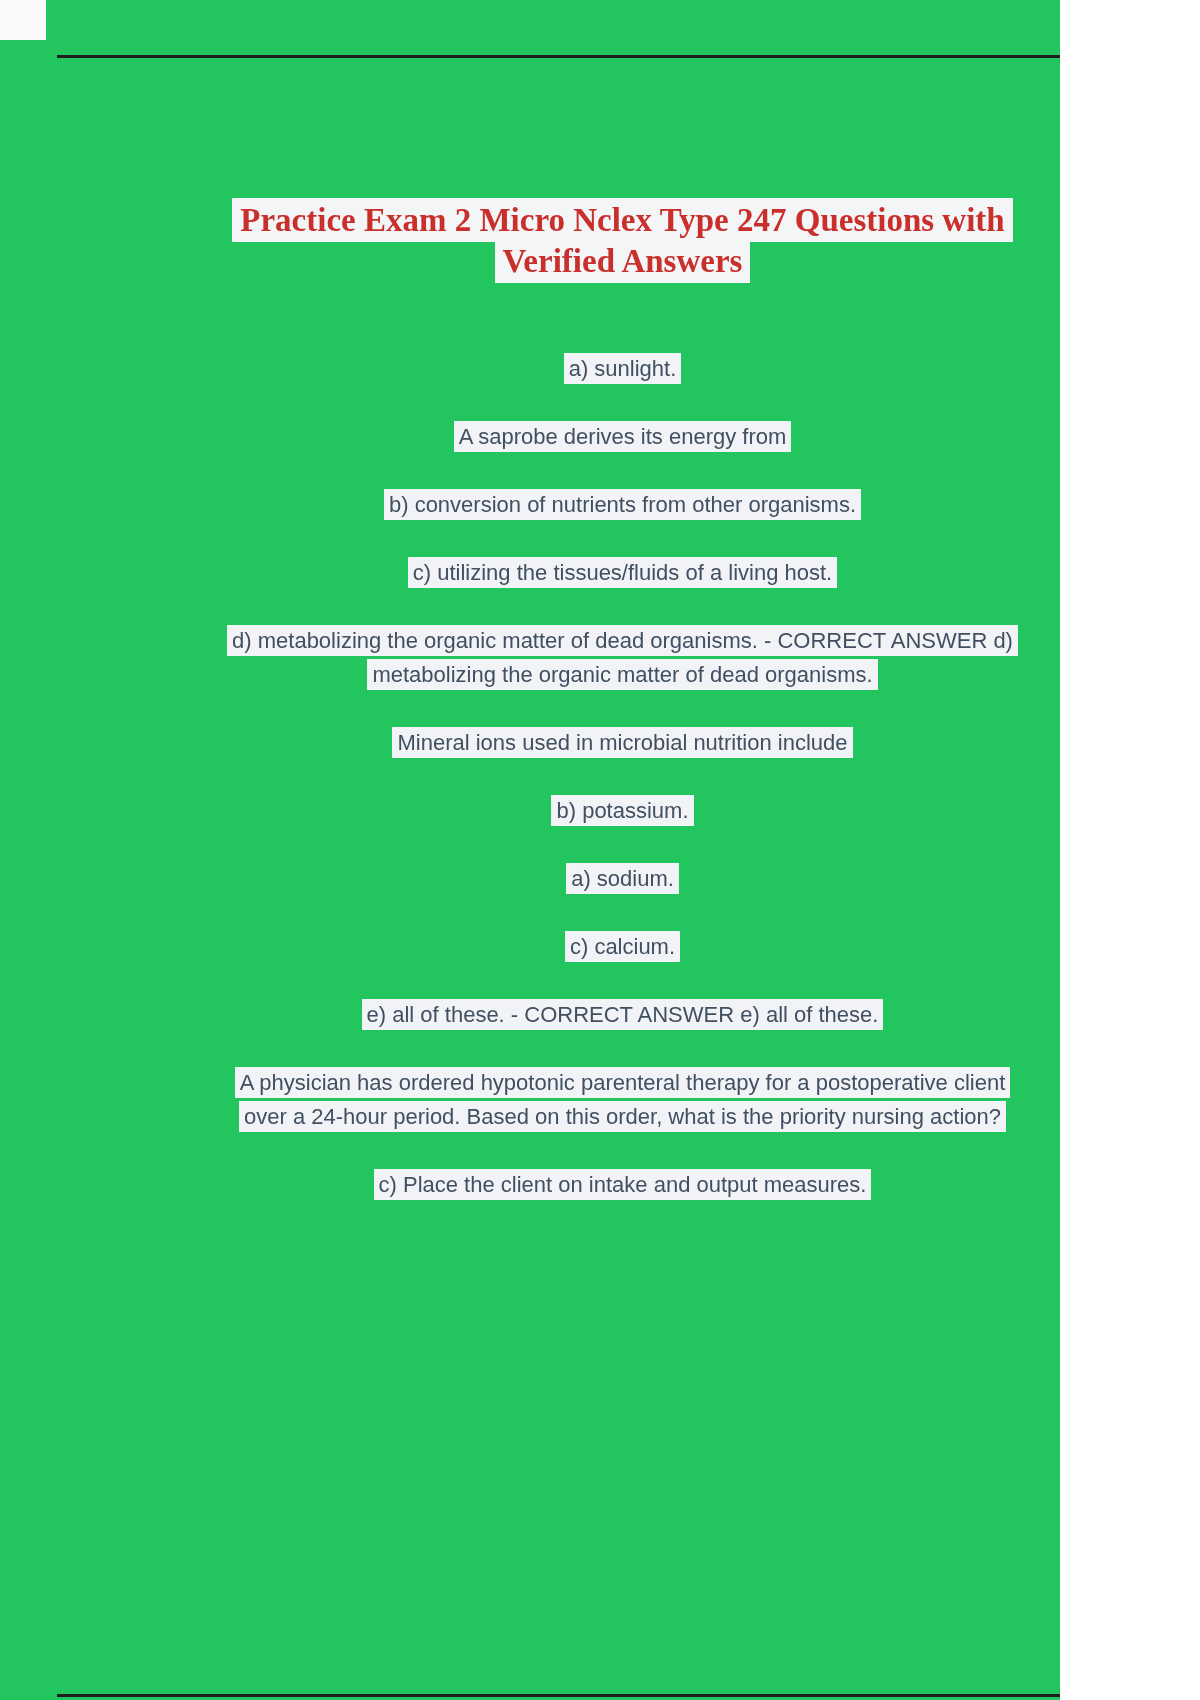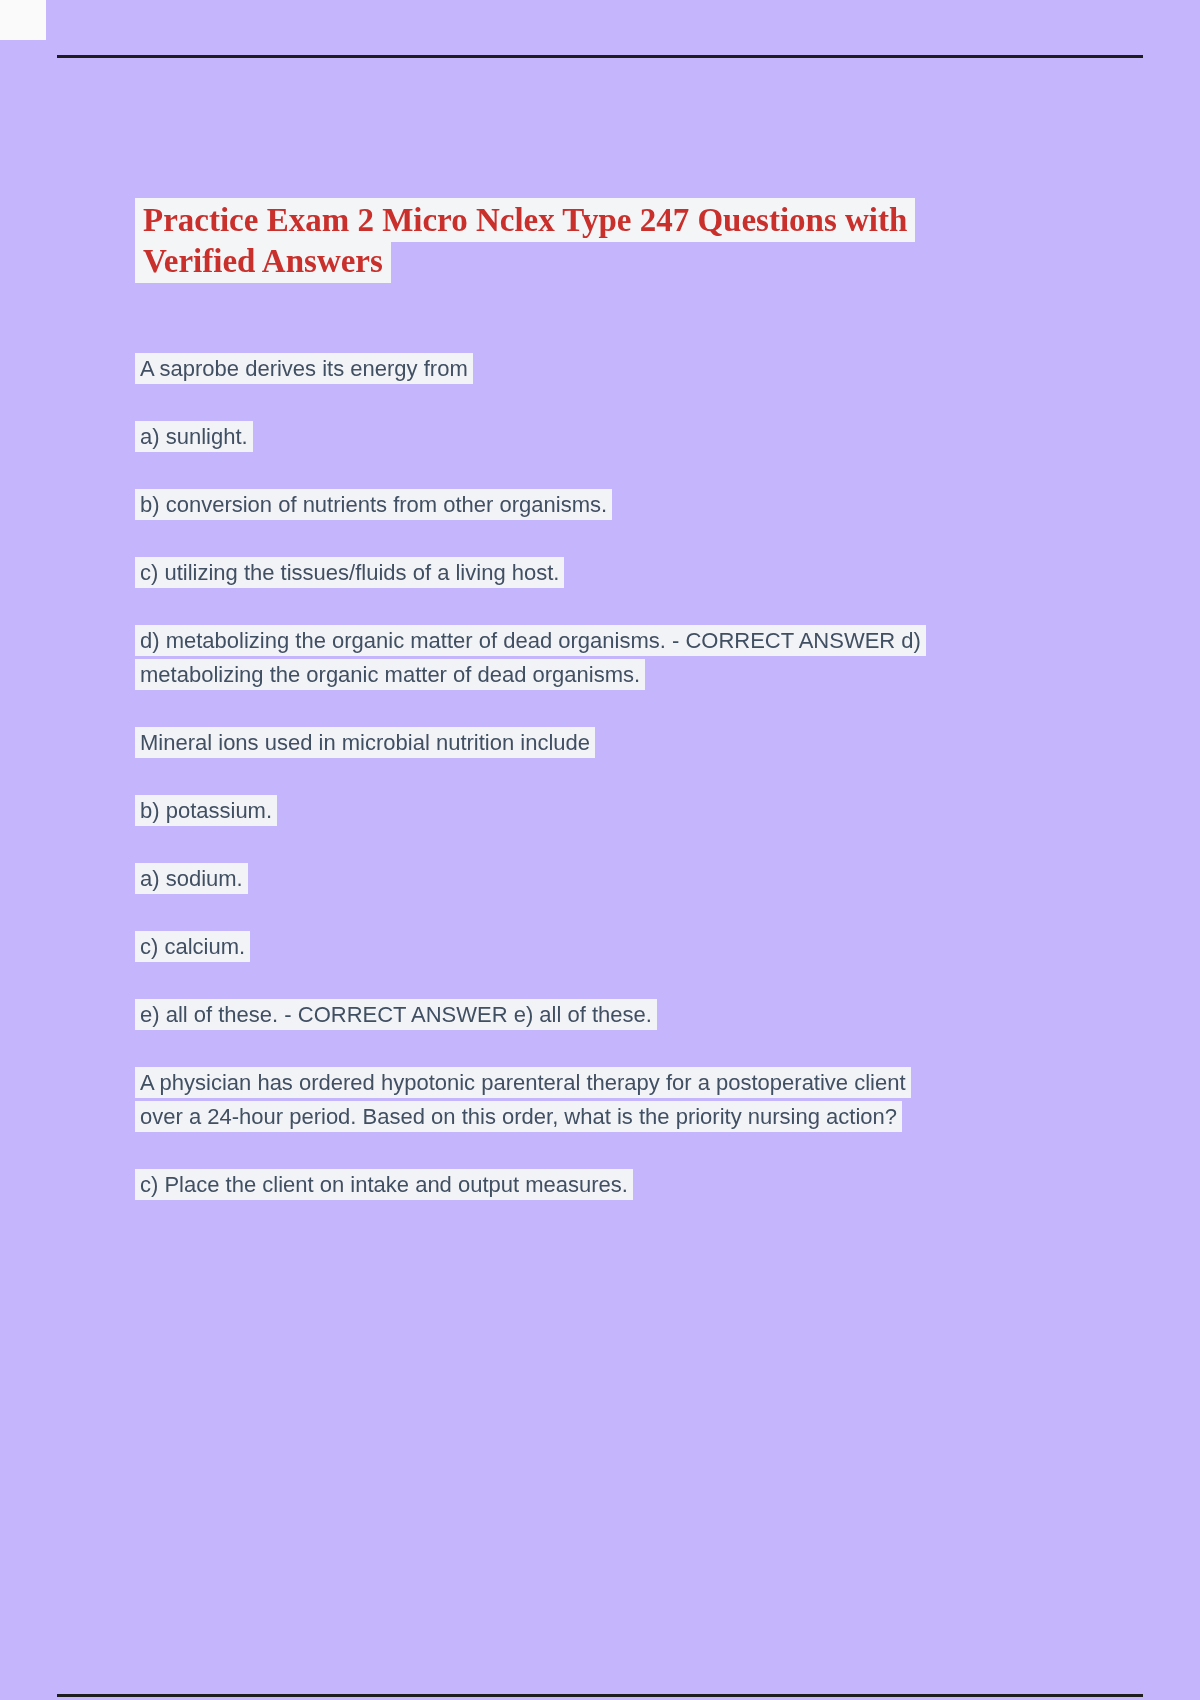--- a/index.html
+++ b/index.html
@@ -2,25 +2,26 @@
 <html><head>
 <meta charset="utf-8">
 <style>
   html, body {
     margin: 0;
     padding: 0;
     background: #ffffff;
   }
   .page {
     position: relative;
-    width: 1200px;
+    width: 1060px;
     height: 1700px;
-    background: #c4b5fd;
+    background: #22c55e;
     overflow: hidden;
     font-family: "Liberation Sans", sans-serif;
+    text-align: center;
   }
   .corner-artifact {
     position: absolute;
     left: 0;
     top: 0;
     width: 46px;
     height: 40px;
     background: #fafafb;
   }
   .rule {
@@ -74,22 +75,22 @@
 
   <div class="corner-artifact"></div>
 
   <div class="rule rule-top"></div>
 
   <div class="content">
 
     <h1 class="doc-title"><span class="hl-title">Practice Exam 2 Micro Nclex Type 247 Questions with
 Verified Answers</span></h1>
 
+    <p class="doc-para"><span class="hl">a) sunlight.</span></p>
     <p class="doc-para"><span class="hl">A saprobe derives its energy from</span></p>
-    <p class="doc-para"><span class="hl">a) sunlight.</span></p>
     <p class="doc-para"><span class="hl">b) conversion of nutrients from other organisms.</span></p>
     <p class="doc-para"><span class="hl">c) utilizing the tissues/fluids of a living host.</span></p>
     <p class="doc-para"><span class="hl">d) metabolizing the organic matter of dead organisms. - CORRECT ANSWER d)
 metabolizing the organic matter of dead organisms.</span></p>
     <p class="doc-para"><span class="hl">Mineral ions used in microbial nutrition include</span></p>
     <p class="doc-para"><span class="hl">b) potassium.</span></p>
     <p class="doc-para"><span class="hl">a) sodium.</span></p>
     <p class="doc-para"><span class="hl">c) calcium.</span></p>
     <p class="doc-para"><span class="hl">e) all of these. - CORRECT ANSWER e) all of these.</span></p>
     <p class="doc-para"><span class="hl">A physician has ordered hypotonic parenteral therapy for a postoperative client

